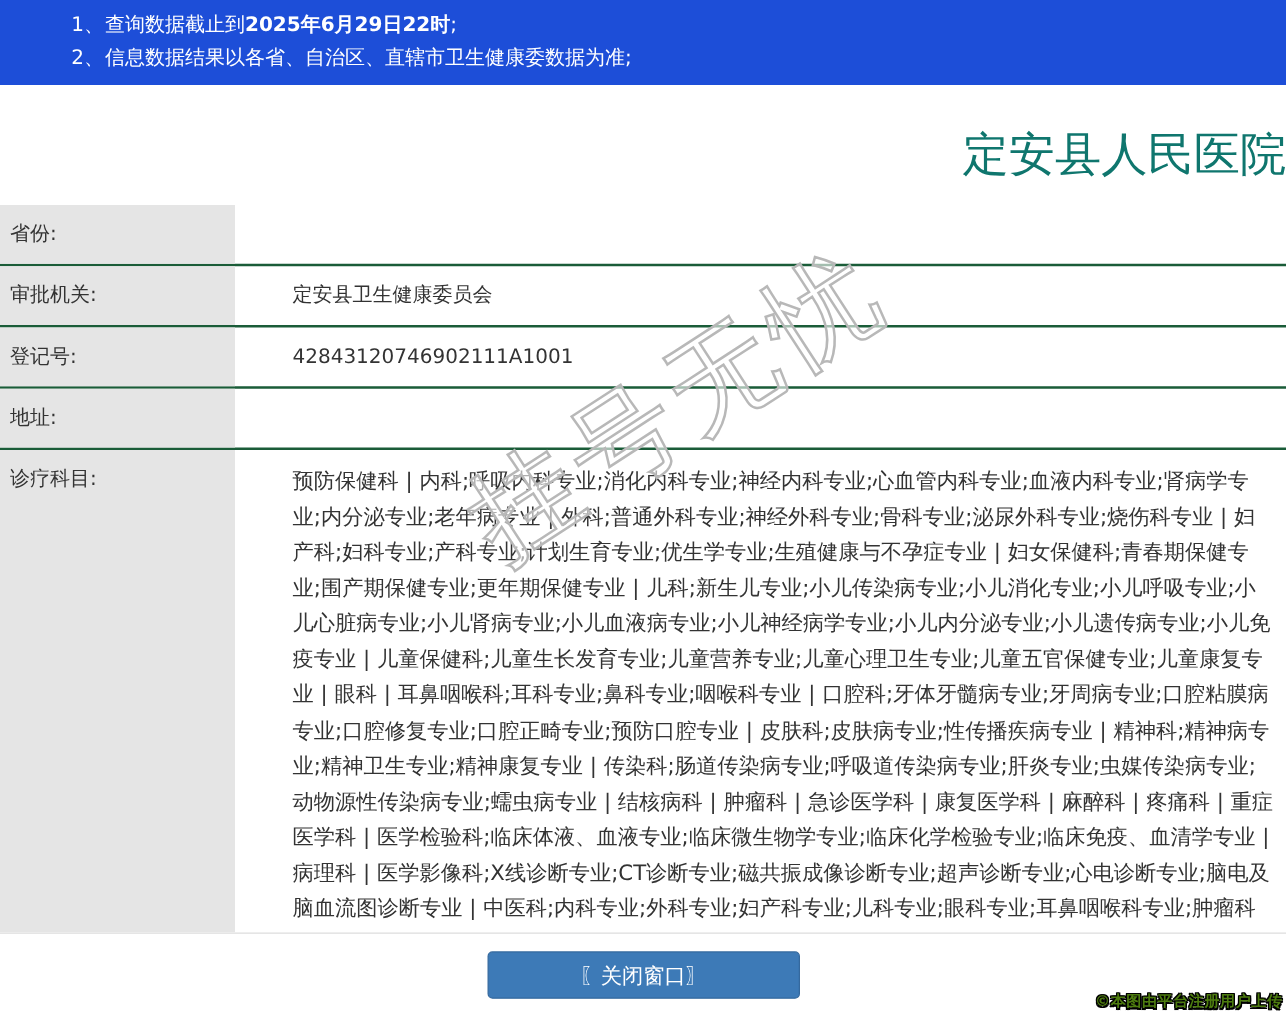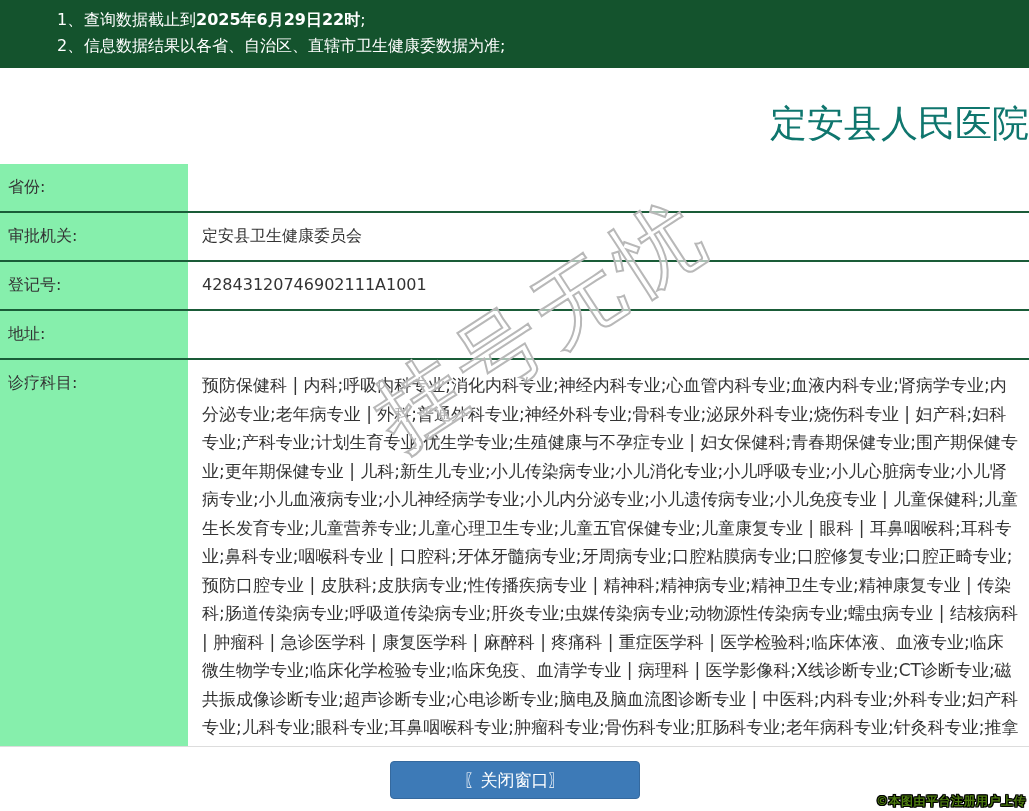--- a/index.html
+++ b/index.html
@@ -2,36 +2,36 @@
 <html><head>
 <meta charset="utf-8">
 <style>
   html,body{margin:0;padding:0;}
   body{
     width:1029px;height:811px;position:relative;overflow:hidden;
     background:#ffffff;color:#333;
     font-family:"DejaVu Sans","Liberation Sans",sans-serif;
   }
   
-  .notice-bar{background:#14532d;color:#fff;padding:7px 0 9px 0;}
+  .notice-bar{background:#1d4ed8;color:#fff;padding:7px 0 9px 0;}
   .notice-line{padding-left:57px;font-size:16px;line-height:26px;}
   .notice-num{display:inline-block;min-width:27px;}
   .notice-line b{font-weight:bold;}
   
   h1.page-title{
     margin:0;padding:30px 0 14px 0;text-align:right;
     font-size:37px;line-height:52px;font-weight:400;color:#0f766e;
   }
   
   .info-table{border-bottom:1px solid #dddddd;}
   .info-row{display:flex;align-items:stretch;}
-  .info-row + .info-row{border-top:2px solid #1a5c38;}
+  .info-row + .info-row{border-top:2px solid #1a5c38;gap:32px;}
   .cell-label{
     width:188px;min-width:188px;box-sizing:border-box;
-    background:#86efac;padding:13px 0 13px 8px;font-size:16px;
+    background:#e5e5e5;padding:13px 0 13px 8px;font-size:16px;
   }
   .cell-value{
     flex:1;padding:13px 10px 12px 14px;font-size:16px;line-height:20px;
   }
   .row-subjects{height:386px;overflow:hidden;}
   .row-subjects .cell-value{
     font-size:17px;line-height:28.5px;padding-top:11px;
     word-break:break-all;
   }
   

